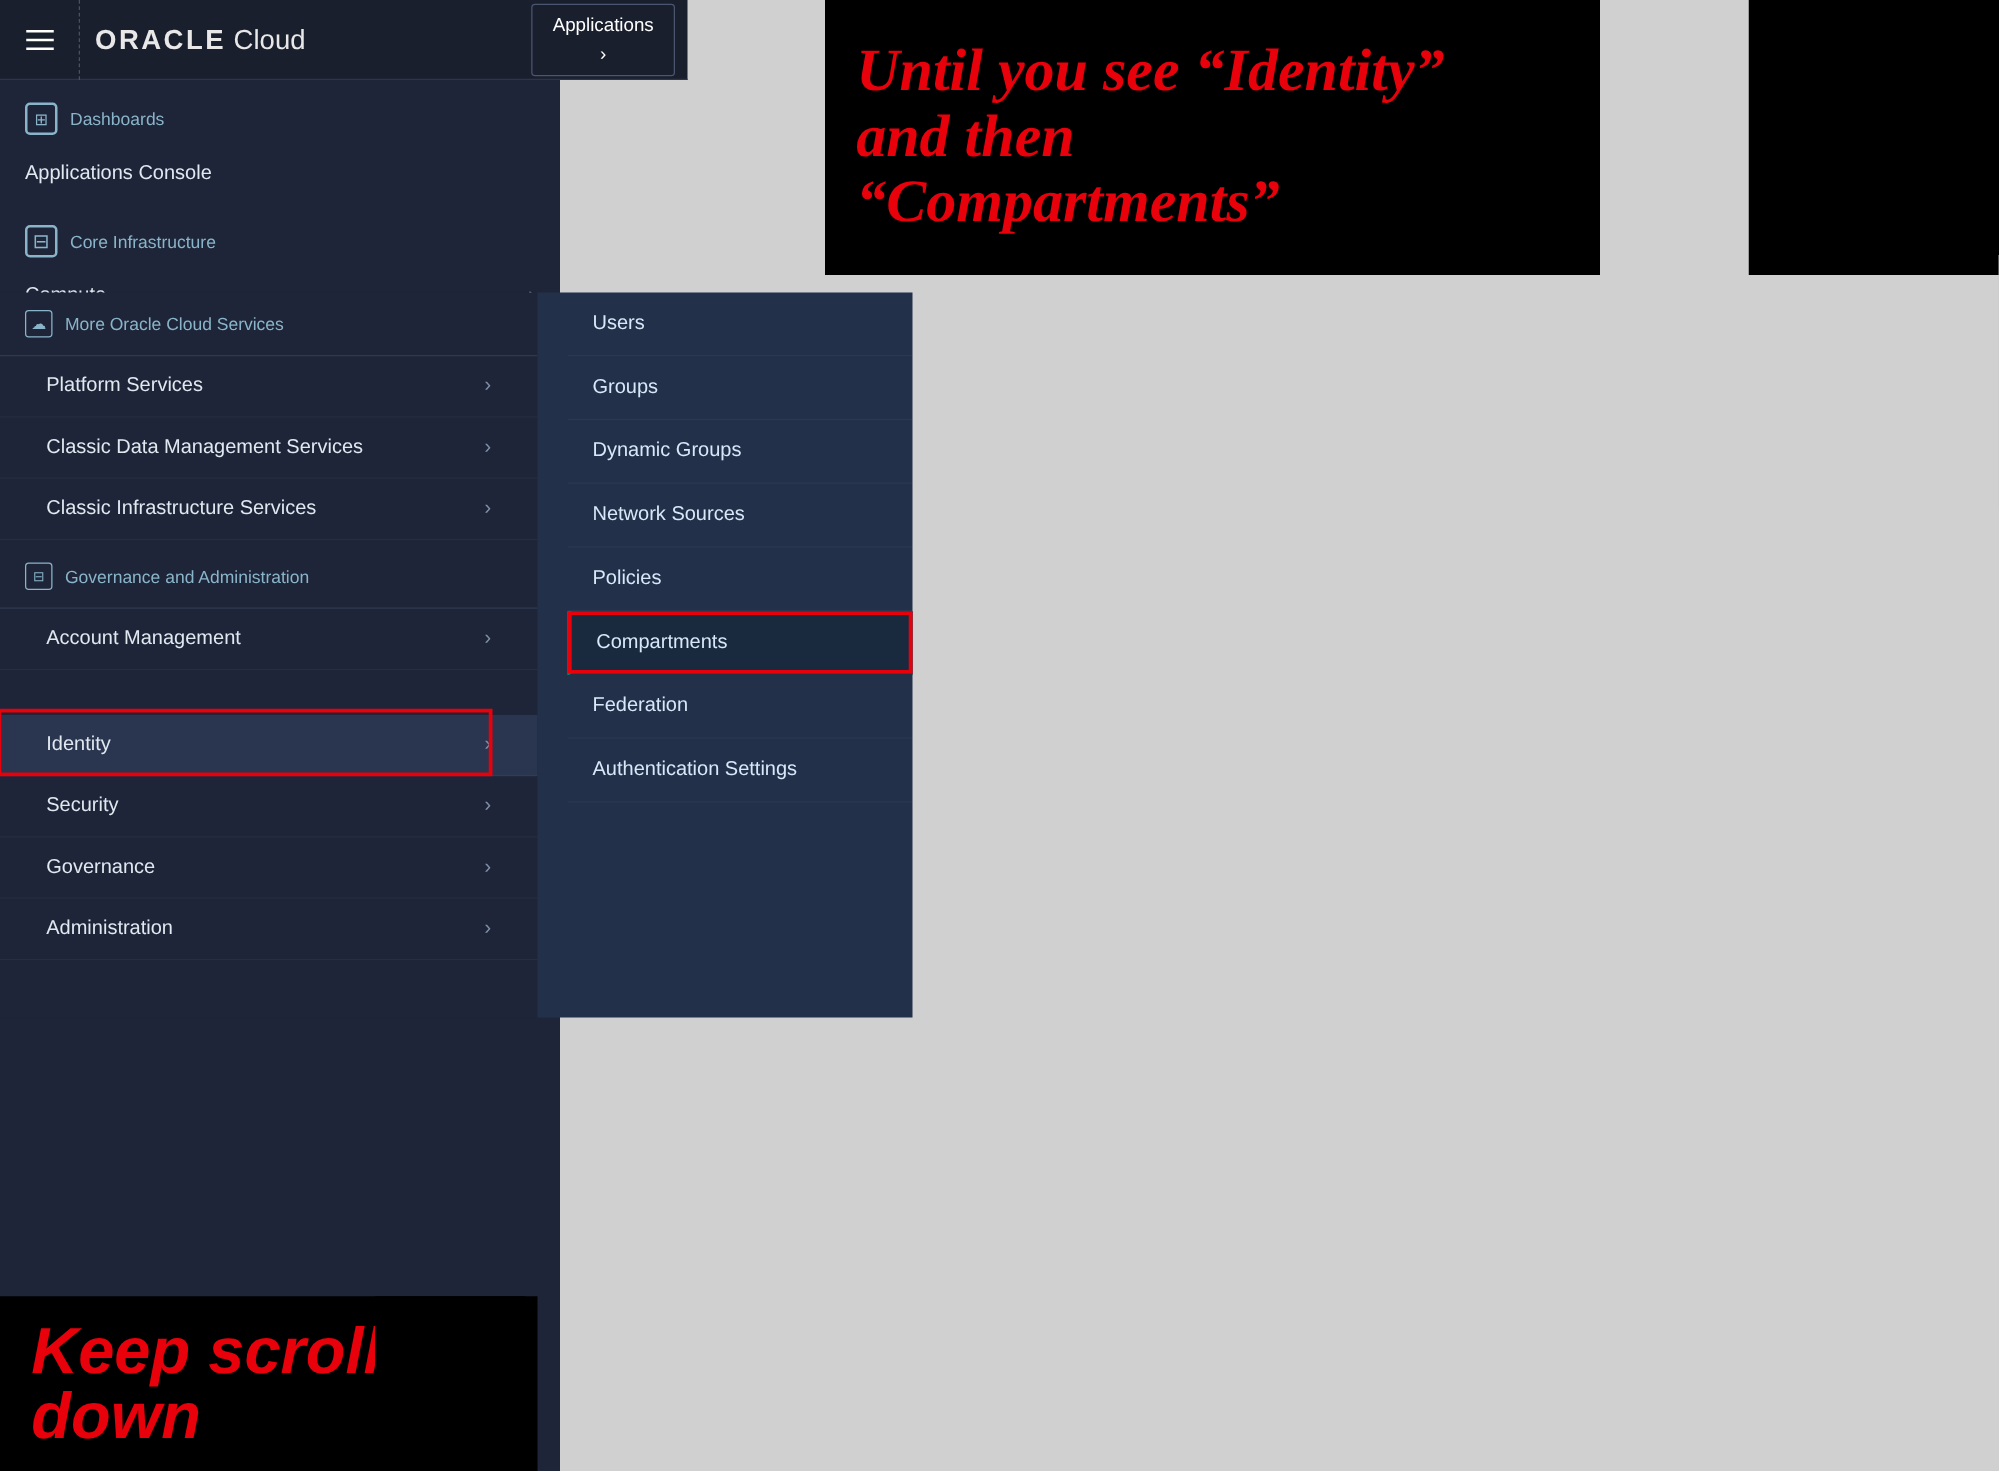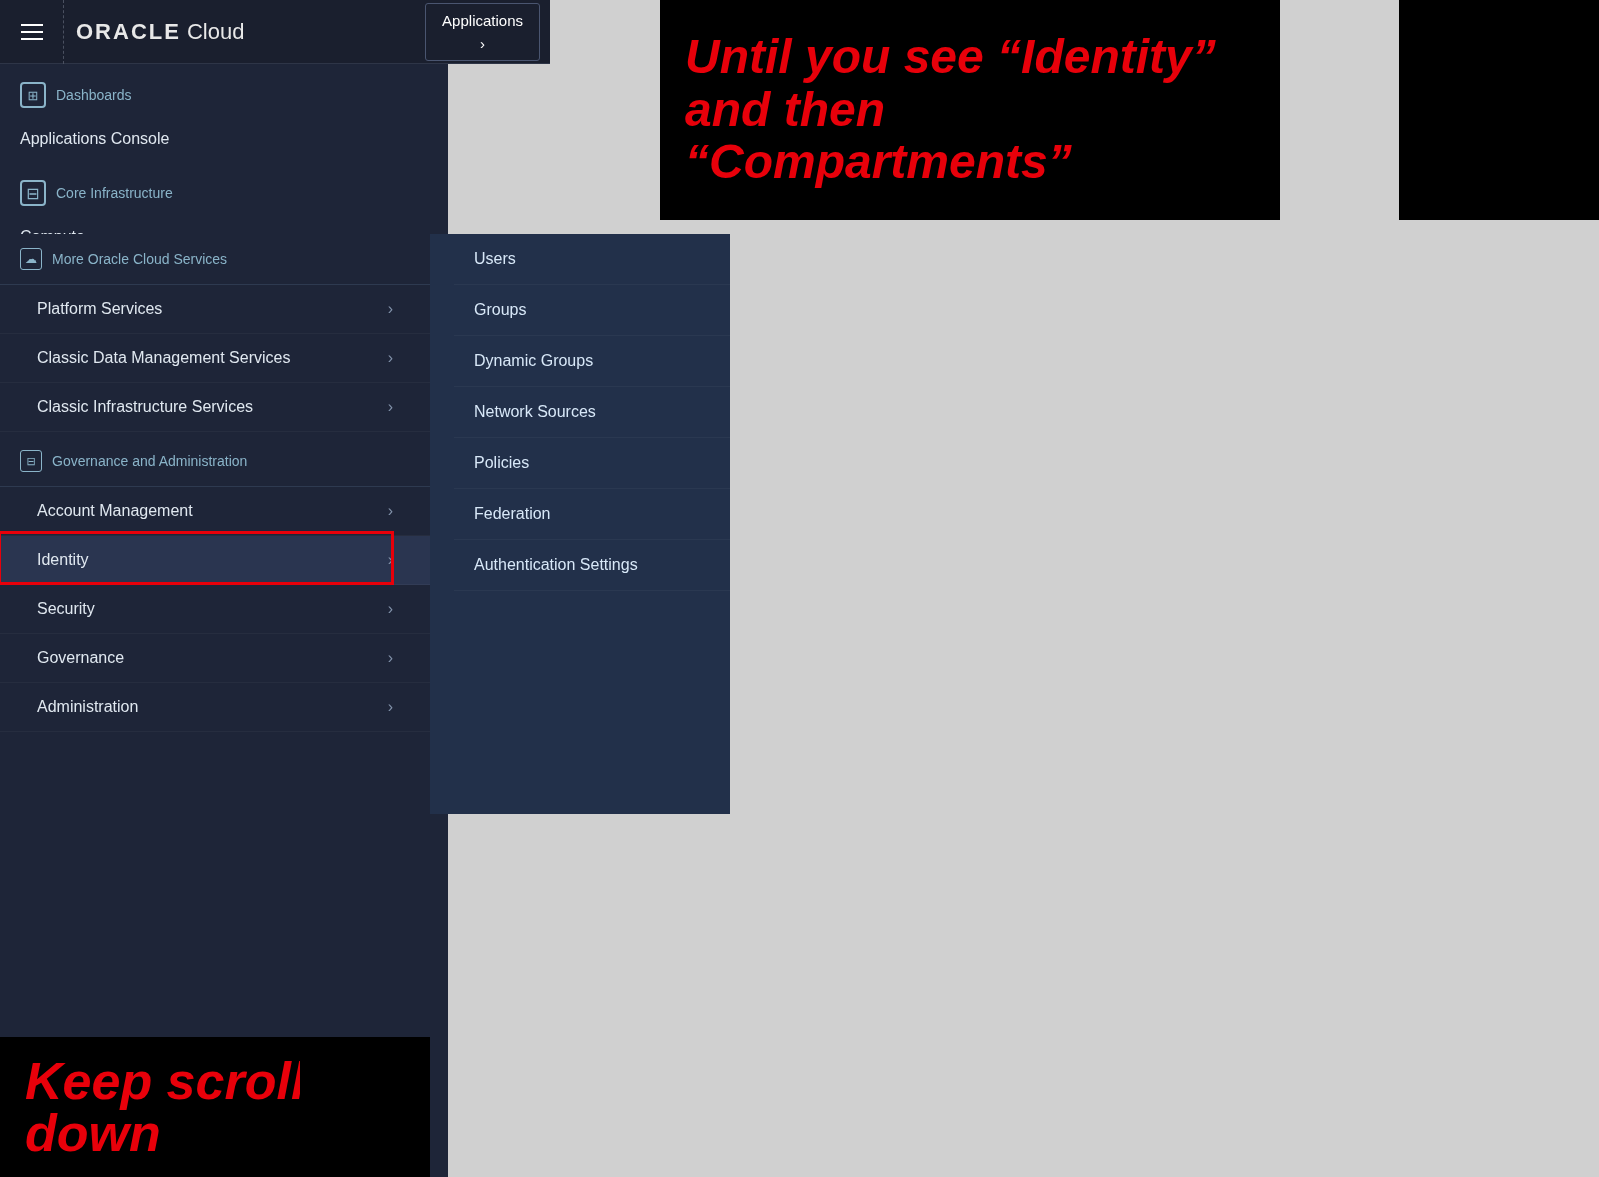--- a/index.html
+++ b/index.html
@@ -174,20 +174,21 @@
       align-items: center;
       justify-content: space-between;
       padding: 15px 37px;
       color: #e0e8f0;
       font-size: 16px;
       cursor: pointer;
       border-bottom: 1px solid rgba(255,255,255,0.04);
     }
     .dropdown-item.active {
       background: #2a3550;
+      margin-top: 36px;
     }
     .dropdown-item-label {}
 
     
     .dropdown-sub {
       width: 300px;
       background: #22304a;
       color: white;
       min-height: 400px;
       padding-left: 24px;
@@ -239,21 +240,21 @@
       display: flex;
       align-items: center;
       padding: 20px 25px;
       z-index: 200;
     }
     .annotation-top-right-text {
       color: #e8000a;
       font-size: 48px;
       font-weight: 900;
       font-style: italic;
-      font-family: Liberation Sans, sans-serif;
+      font-family: Liberation Serif, serif;
       line-height: 1.1;
     }
 
     
     .sidebar::-webkit-scrollbar { width: 6px; }
     .sidebar::-webkit-scrollbar-track { background: #1a1f2e; }
     .sidebar::-webkit-scrollbar-thumb { background: #3a4560; }
 
     
     .black-box-right {
@@ -419,20 +420,32 @@
     </div>
     <div class="dropdown-sub-item">
       <span>Dynamic Groups</span>
     </div>
     <div class="dropdown-sub-item">
       <span>Network Sources</span>
     </div>
     <div class="dropdown-sub-item">
       <span>Policies</span>
     </div>
+    <div class="dropdown-sub-item highlighted" style="position:relative;">
+      <span>Compartments</span>
+
+      <div style="
+        position:absolute;
+        top:0; left:-3px;
+        width:calc(100% + 3px); height:100%;
+        border: 3px solid #e8000a;
+        pointer-events:none;
+        z-index:999;
+      "></div>
+    </div>
     <div class="dropdown-sub-item">
       <span>Federation</span>
     </div>
     <div class="dropdown-sub-item">
       <span>Authentication Settings</span>
     </div>
   </div>
 </div>
 
 <div class="bottom-annotation">

